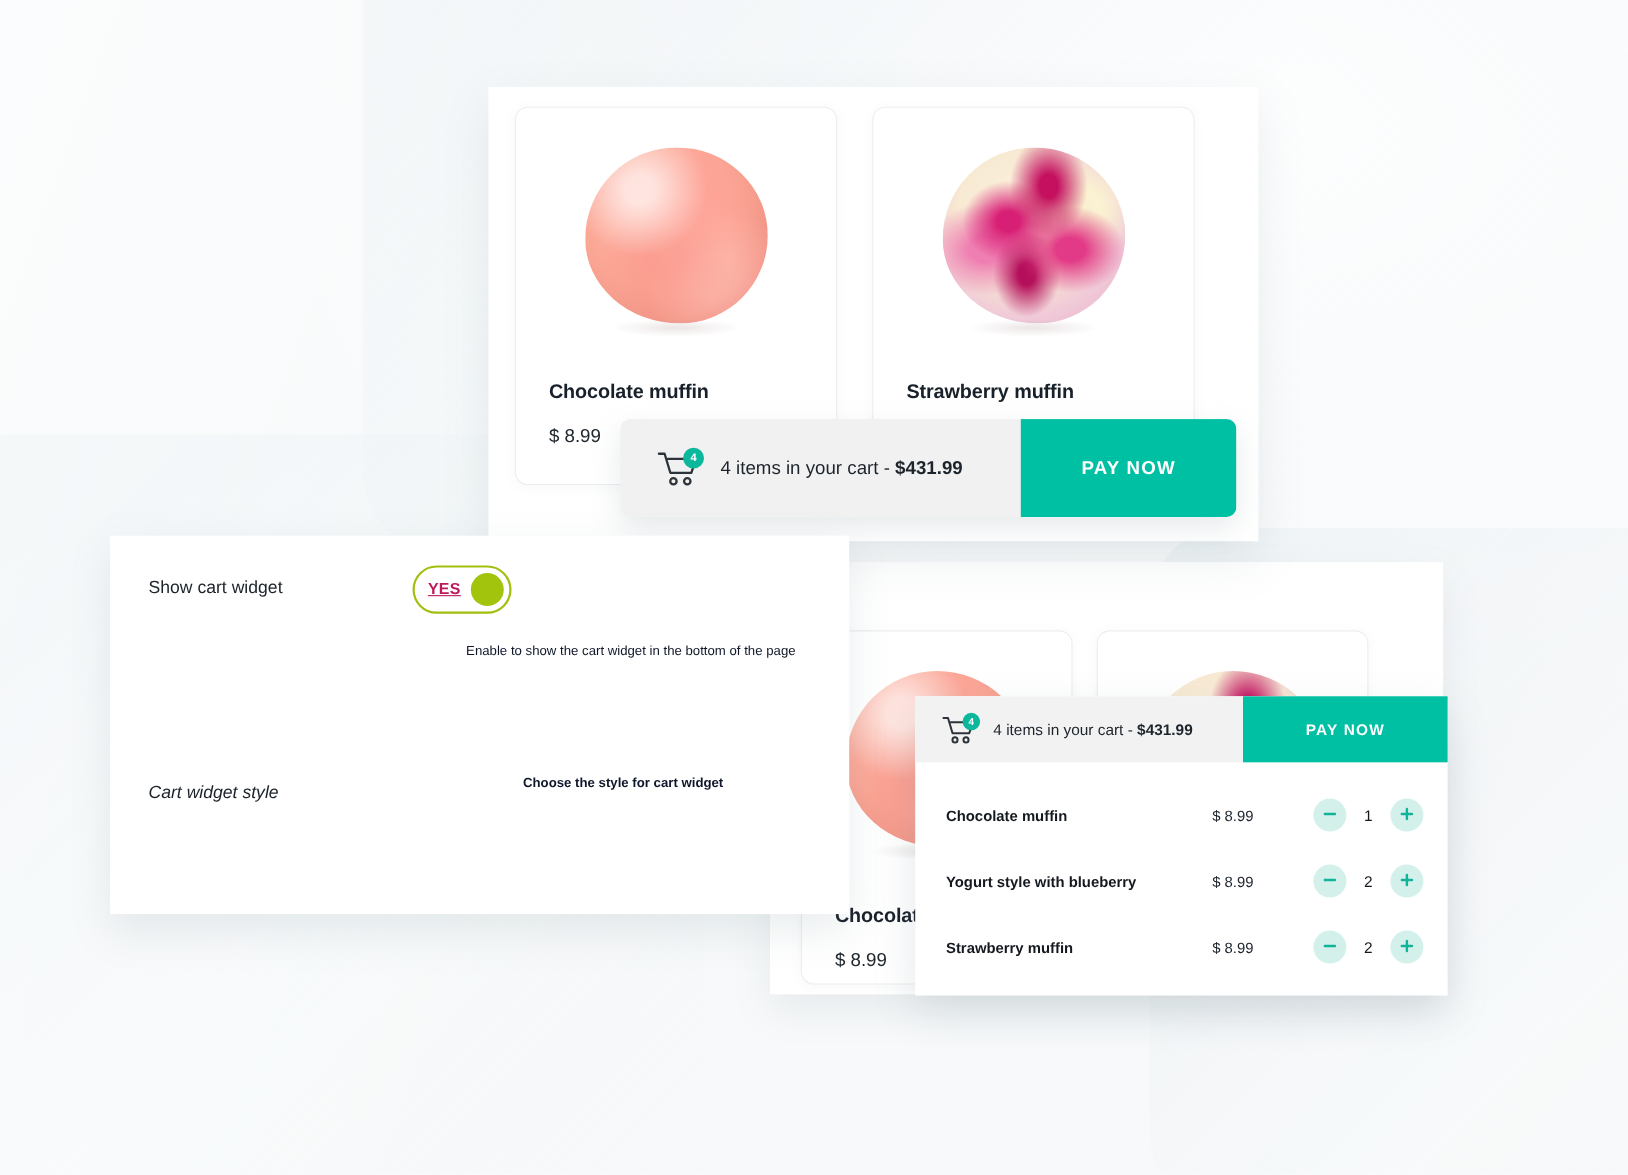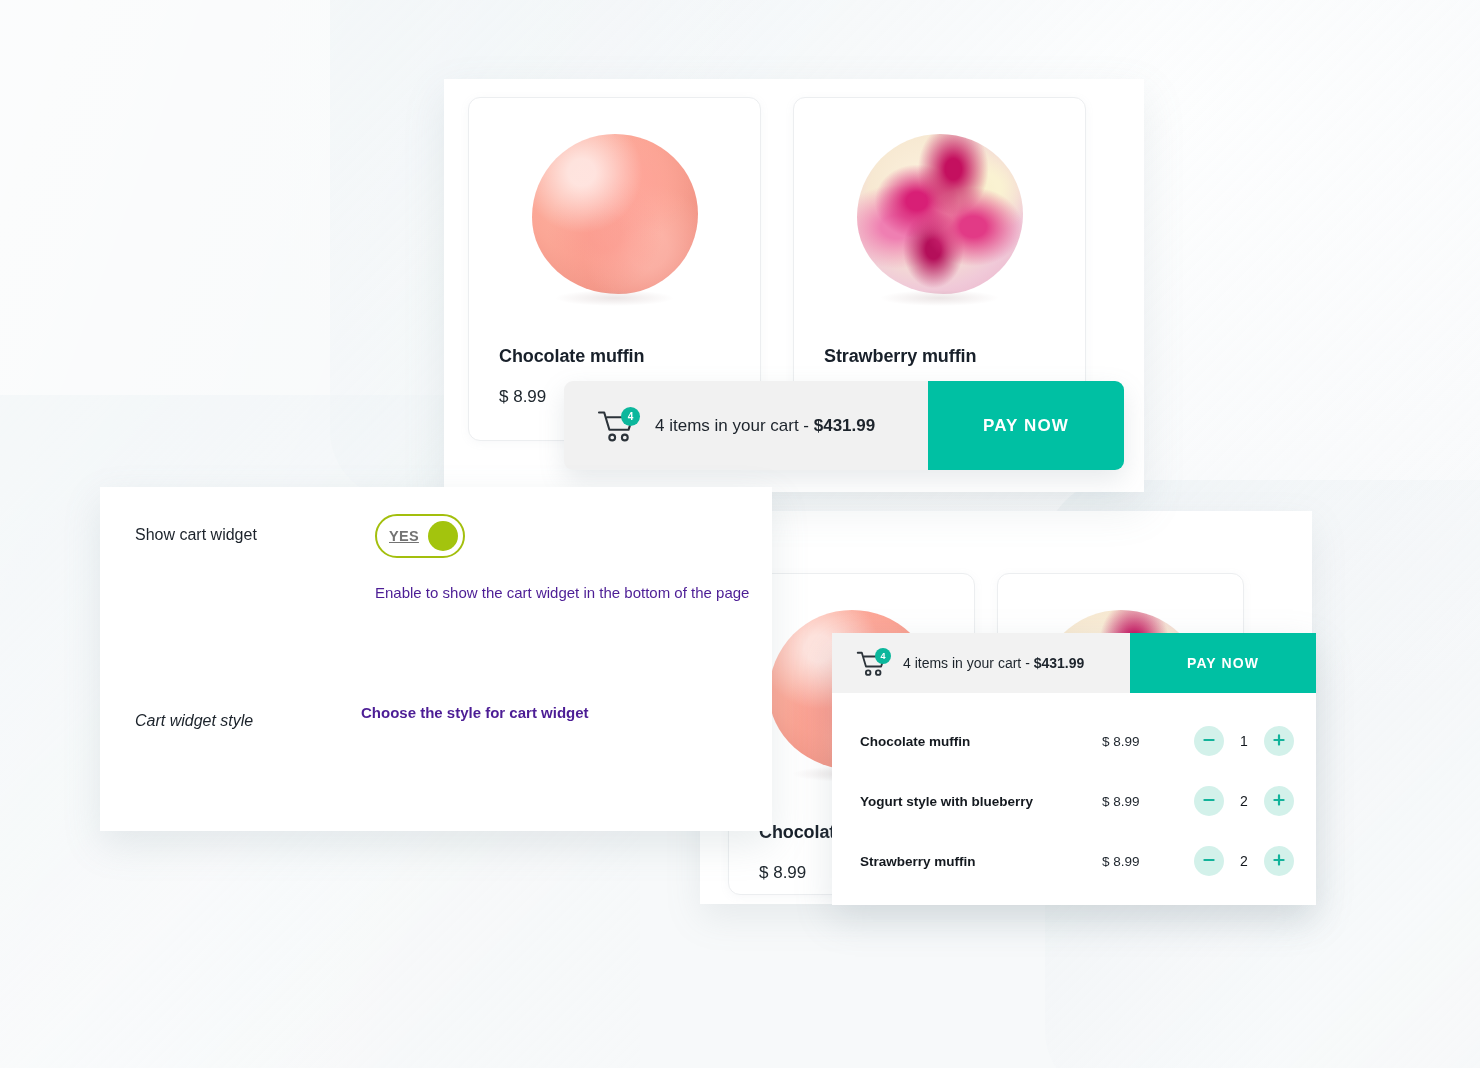--- a/index.html
+++ b/index.html
@@ -341,34 +341,35 @@
     display: flex;
     align-items: center;
     justify-content: space-between;
     padding: 0 5px 0 12px;
     box-sizing: border-box;
     cursor: pointer;
   }
   #toggle-show-cart-widget .toggle-text {
     font-size: 14.5px;
     font-weight: bold;
-    color: #737373;
+    color: #be185d;
     letter-spacing: 0.3px;
     text-decoration: underline;
   }
   #toggle-show-cart-widget .toggle-knob {
     width: 30px; height: 30px;
     border-radius: 50%;
     background: #a3c40d;
   }
   .setting-help {
-    font-size: 15px;
-    color: #4c1d95;
+    font-size: 12px;
+    color: #0f172a;
     margin-top: 26px;
     white-space: nowrap;
+    text-align: center;
   }
 
   
   #select-cart-widget-style {
     width: 300px; height: 58px;
     border: 1px solid #dcdfe2;
     border-radius: 6px;
     background: #ffffff;
     display: flex;
     align-items: center;

